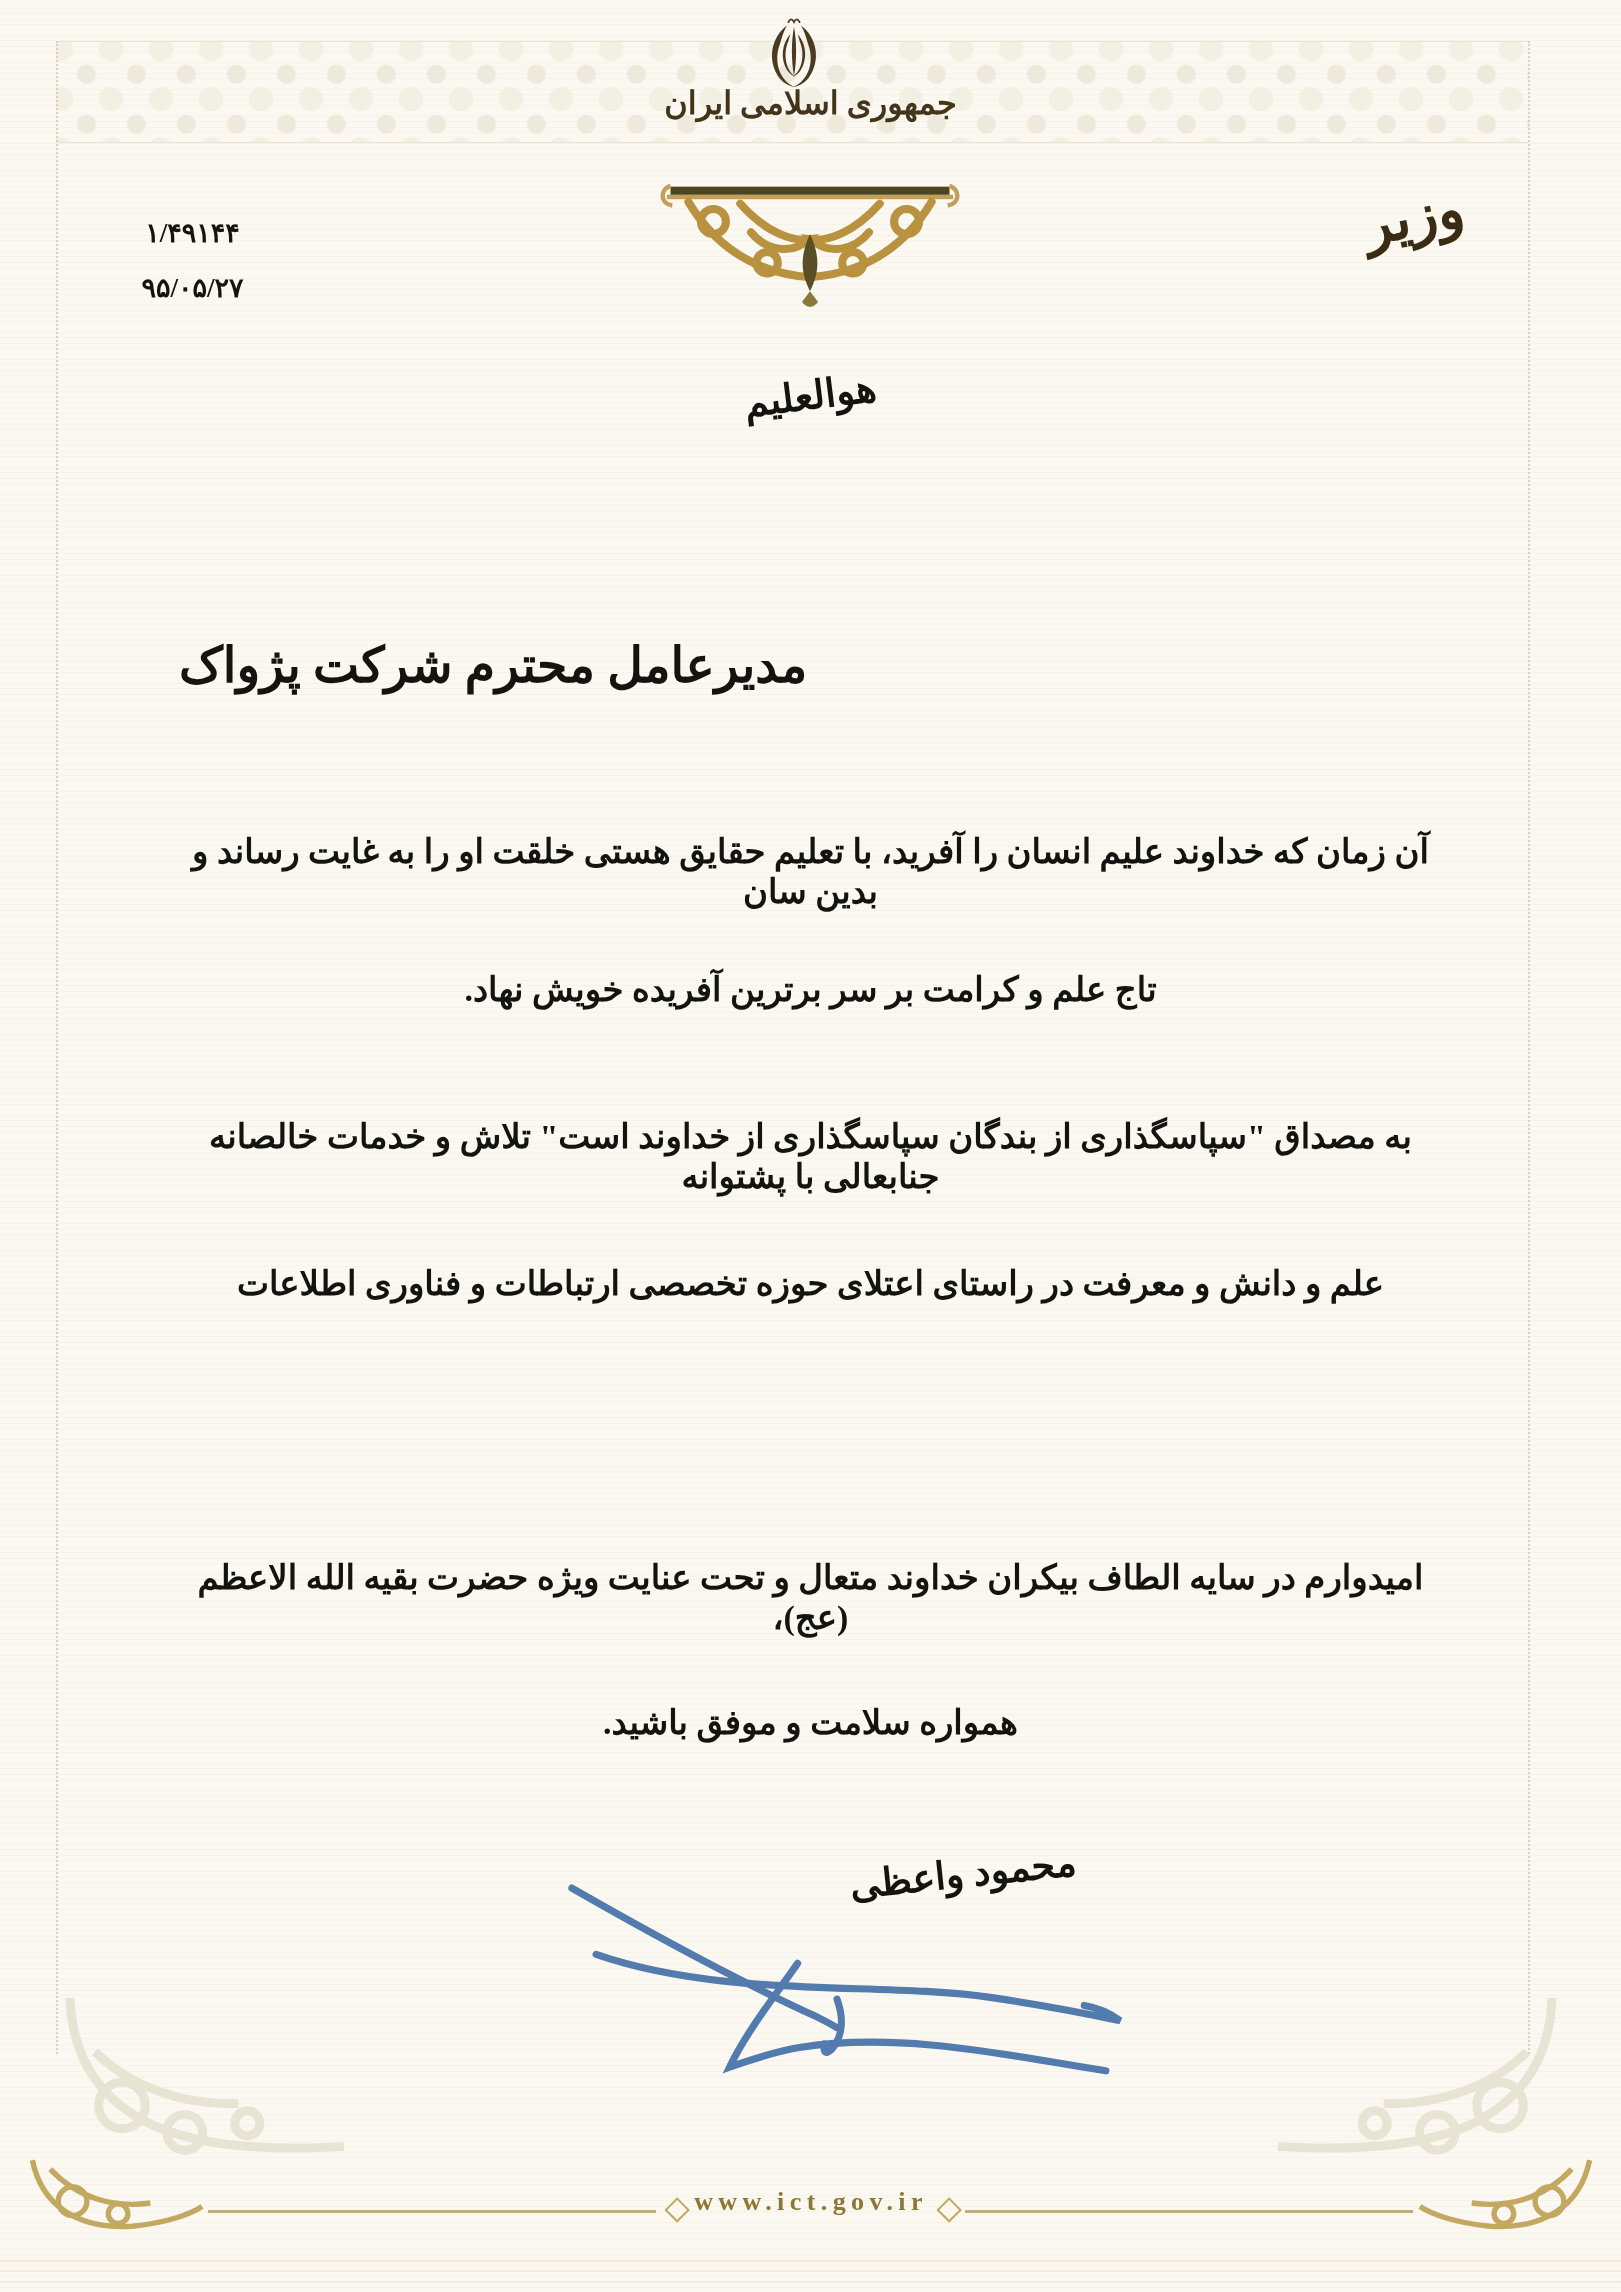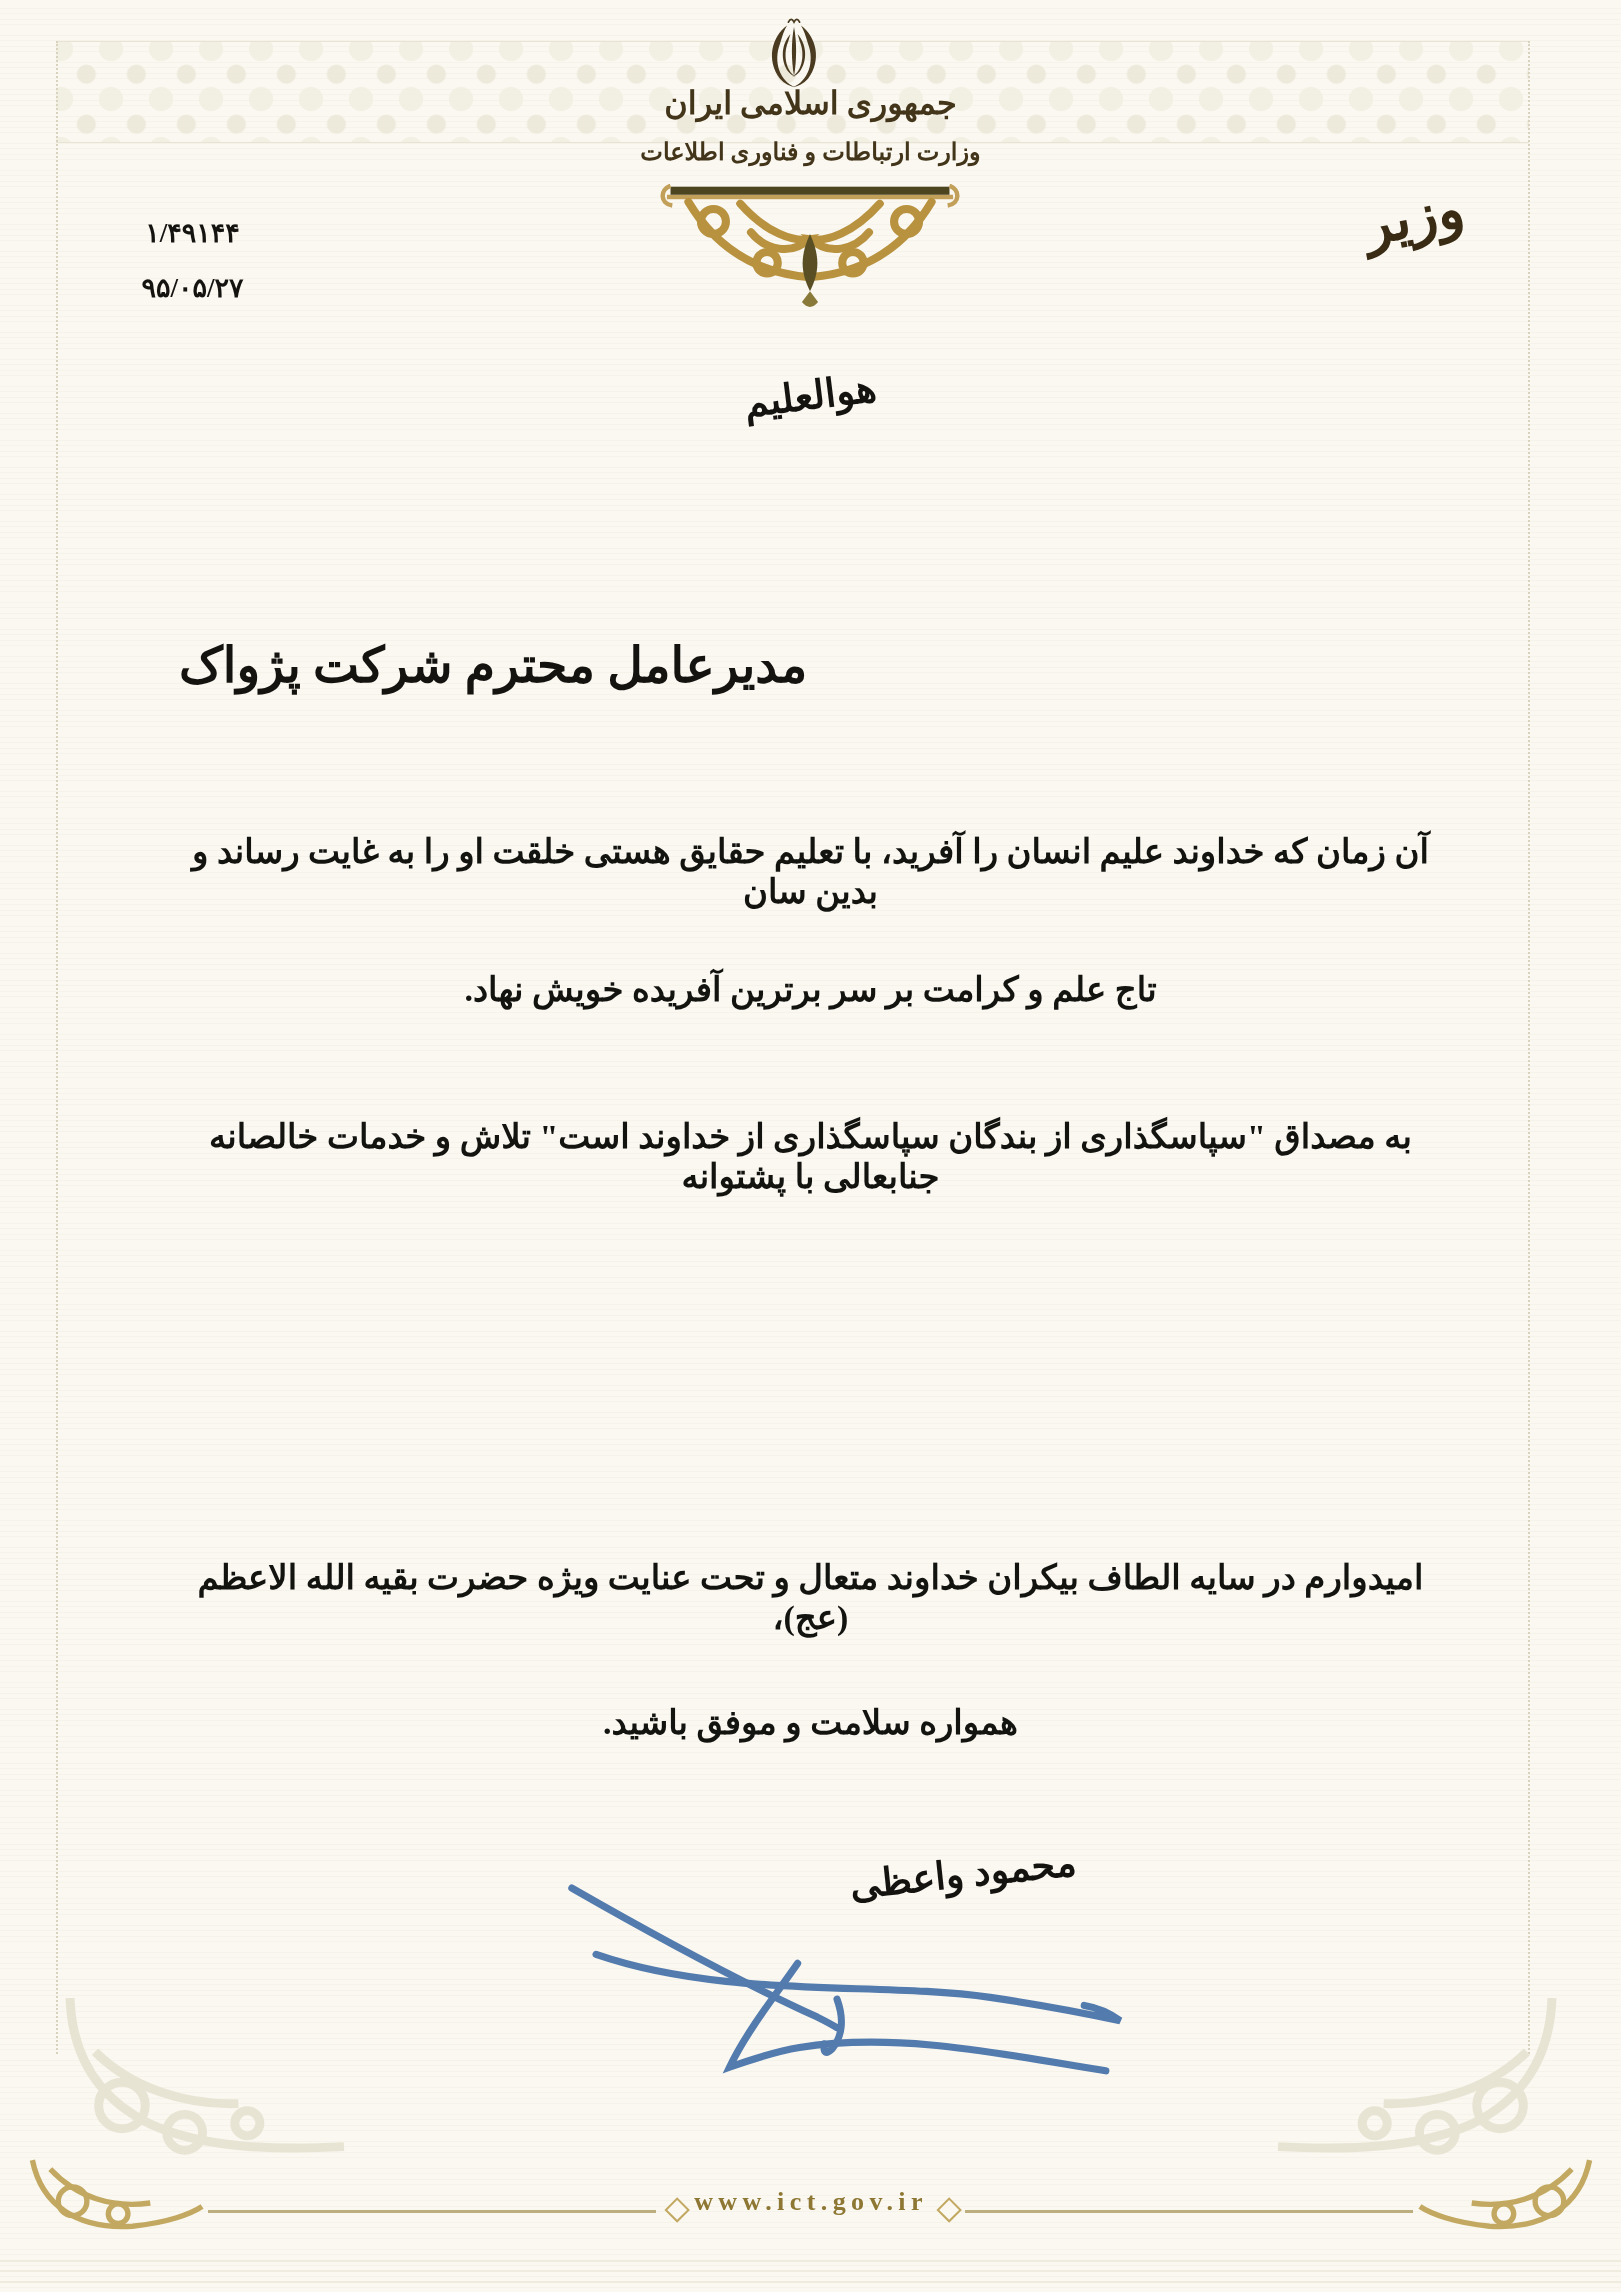--- a/index.html
+++ b/index.html
@@ -101,21 +101,20 @@
       <path d="M40 14 C18 30 10 64 30 90 C36 97 44 101 52 102 C30 94 20 66 30 40 C33 30 36 20 40 14 Z"></path>
       <path d="M60 14 C82 30 90 64 70 90 C64 97 56 101 48 102 C70 94 80 66 70 40 C67 30 64 20 60 14 Z"></path>
       <path d="M45 26 C32 40 30 64 42 80 C45 84 49 86 52 87 C38 78 34 54 42 36 C43 32 44 29 45 26 Z"></path>
       <path d="M55 26 C68 40 70 64 58 80 C55 84 51 86 48 87 C62 78 66 54 58 36 C57 32 56 29 55 26 Z"></path>
       <path d="M50 16 C54 36 54 64 50 86 C46 64 46 36 50 16 Z"></path>
     </g>
     <path d="M42 9 q4 -8 8 0 q4 -8 8 0" fill="none" stroke="#4a3a20" stroke-width="2.5" stroke-linecap="round"></path>
   </svg>
 
   <div class="country" dir="rtl">جمهوری اسلامی ایران</div>
-  <div class="ministry" dir="rtl">وزارت ارتباطات و فناوری اطلاعات</div>
 
   <svg class="ornament" viewBox="0 0 340 142">
     <rect x="10" y="12" width="320" height="5" fill="#c2a05a"></rect>
     <rect x="14" y="3" width="312" height="9" fill="#4d4420"></rect>
     <path d="M14 2 C2 6 2 22 16 24" fill="none" stroke="#c2a05a" stroke-width="5"></path>
     <path d="M326 2 C338 6 338 22 324 24" fill="none" stroke="#c2a05a" stroke-width="5"></path>
     <g stroke="#b8923f" stroke-width="9" fill="none" stroke-linecap="round">
       <path d="M34 20 C70 80 120 100 168 104"></path>
       <path d="M306 20 C270 80 220 100 172 104"></path>
       <path d="M92 22 C122 56 152 64 168 62 C150 80 120 74 104 54"></path>
@@ -136,20 +135,21 @@
 
   <div class="minister" dir="rtl">وزیر</div>
 
   <div class="invocation" dir="rtl">هوالعلیم</div>
 
   <div class="recipient2" dir="rtl">مدیرعامل محترم شرکت پژواک</div>
 
   <div class="bodyline l0" dir="rtl">آن زمان که خداوند علیم انسان را آفرید، با تعلیم حقایق هستی خلقت او را به غایت رساند و بدین سان</div>
   <div class="bodyline l1" dir="rtl">تاج علم و کرامت بر سر برترین آفریده خویش نهاد.</div>
   <div class="bodyline l2" dir="rtl">به مصداق "سپاسگذاری از بندگان سپاسگذاری از خداوند است" تلاش و خدمات خالصانه جنابعالی با پشتوانه</div>
+  <div class="bodyline l3" dir="rtl">علم و دانش و معرفت در راستای اعتلای حوزه تخصصی ارتباطات و فناوری اطلاعات</div>
   <div class="bodyline l5" dir="rtl">امیدوارم در سایه الطاف بیکران خداوند متعال و تحت عنایت ویژه حضرت بقیه الله الاعظم (عج)،</div>
   <div class="bodyline l6" dir="rtl">همواره سلامت و موفق باشید.</div>
 
   <div class="sig-name" dir="rtl">محمود واعظی</div>
   <svg class="sig-scrawl" viewBox="0 0 720 320">
     <g fill="none" stroke="#4571a8" stroke-width="8" stroke-linecap="round" opacity="0.92">
       <path d="M78 68 C160 115 260 170 352 212 C362 217 368 220 374 224"></path>
       <path d="M105 142 C250 192 420 172 545 190 C600 198 652 208 690 216 C678 207 662 201 650 199"></path>
       <path d="M330 152 C302 192 272 230 254 268 C282 258 308 250 332 246 C442 228 562 254 674 272"></path>
       <path d="M374 192 C382 214 380 234 368 248 C362 254 358 252 360 242"></path>

